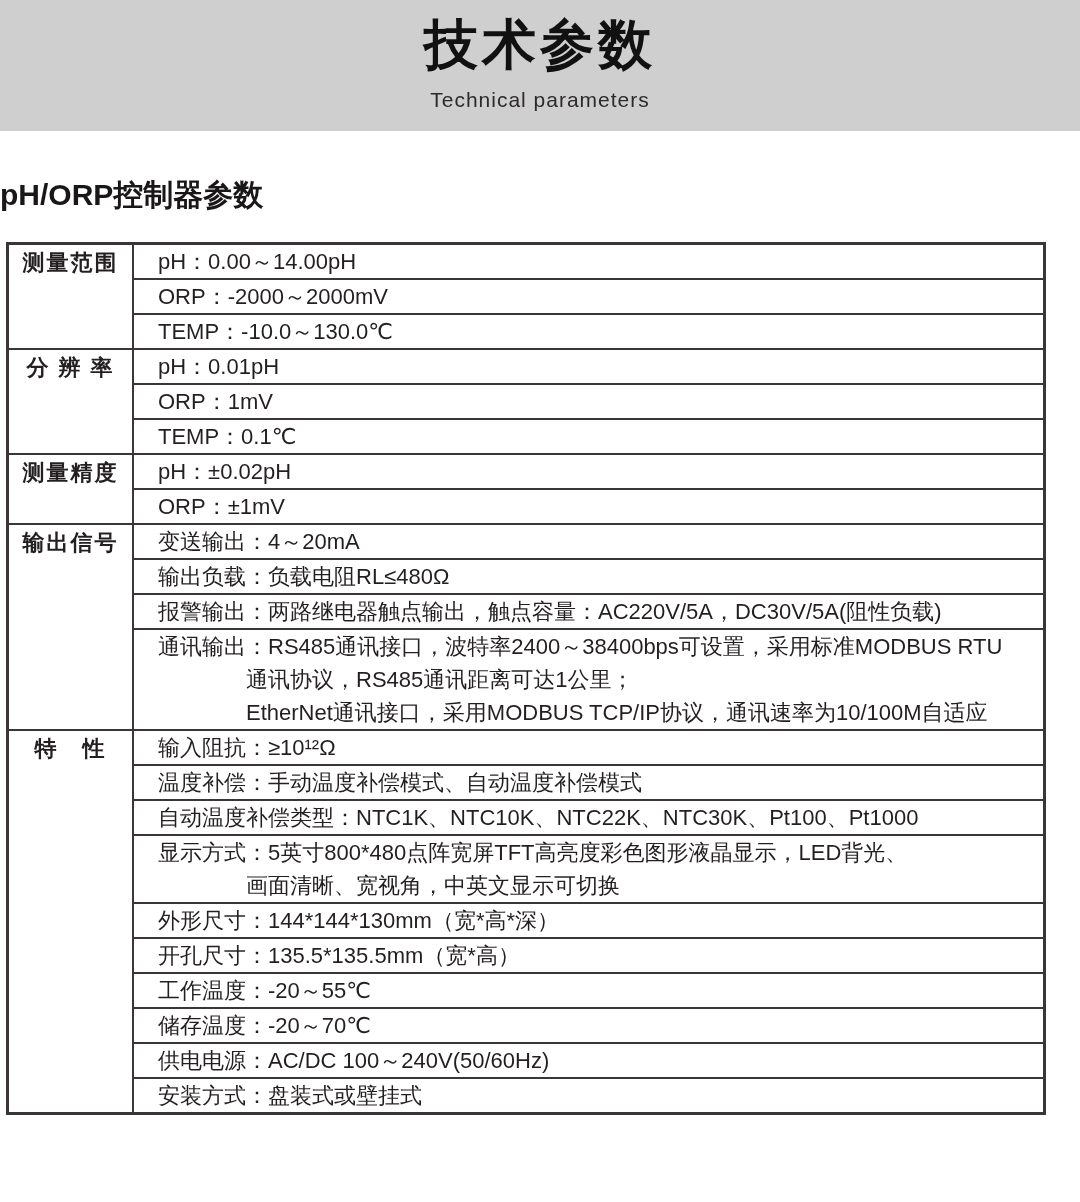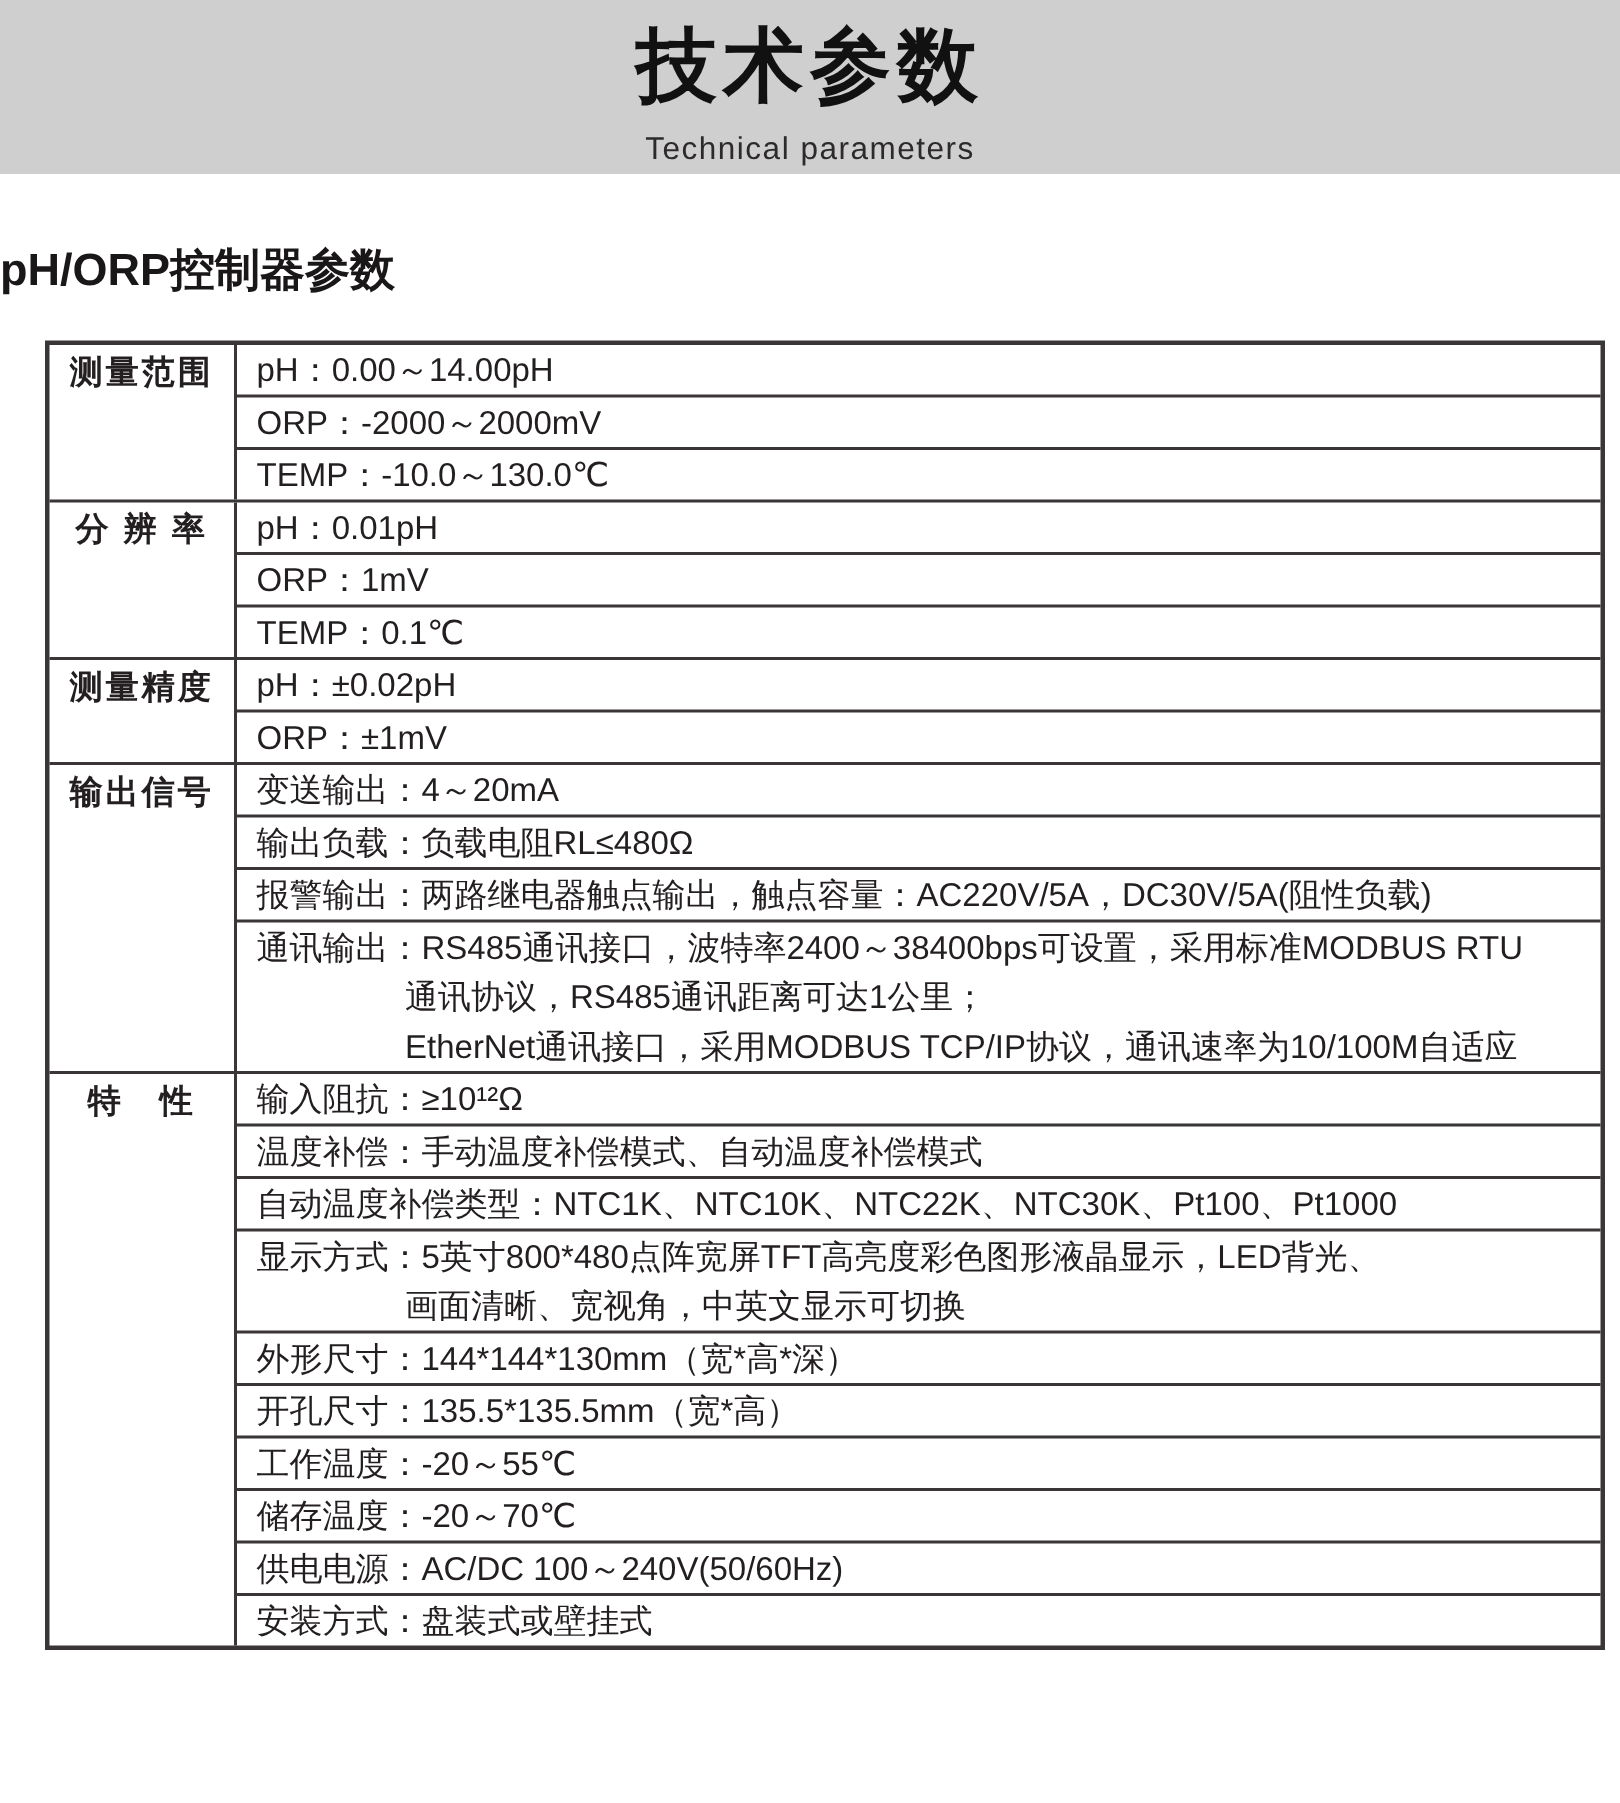--- a/index.html
+++ b/index.html
@@ -7,21 +7,21 @@
     padding: 0;
     background: #ffffff;
     width: 1080px;
     height: 1202px;
     font-family: "Liberation Sans", "DejaVu Sans", sans-serif;
     color: #231f20;
     overflow: hidden;
   }
   .banner {
     width: 1080px;
-    height: 116px;
+    height: 131px;
     background: #d0cfd0;
     text-align: center;
     box-sizing: border-box;
     padding-top: 14px;
   }
   .banner .title {
     font-size: 54px;
     font-weight: 900;
     letter-spacing: 4px;
     line-height: 60px;
@@ -36,21 +36,21 @@
     color: #2d2a2b;
   }
   .section-title {
     margin-top: 44px;
     text-align: left;
     font-size: 30px;
     font-weight: 700;
     color: #1a1718;
   }
   .spec-table {
-    margin: 26px 0 0 30px;
+    margin: 26px 0 0 6px;
     width: 1034px;
     border: 3px solid #3a3536;
     box-sizing: content-box;
     background: #ffffff;
   }
   .group {
     display: flex;
     border-top: 2px solid #3a3536;
   }
   .group:first-child { border-top: none; }
@@ -68,21 +68,21 @@
     white-space: nowrap;
   }
   .grows { flex: 1 1 auto; min-width: 0; }
   .row { border-top: 2px solid #3a3536; }
   .row:first-child { border-top: none; }
   .line {
     height: 33px;
     line-height: 33px;
     font-size: 22px;
     font-weight: 500;
-    padding-left: 13px;
+    padding-left: 24px;
     white-space: nowrap;
     overflow: hidden;
   }
   .line.cont { padding-left: 112px; }
 </style>
 </head>
 <body>
 
 <div class="banner">
   <div class="title">技术参数</div>

